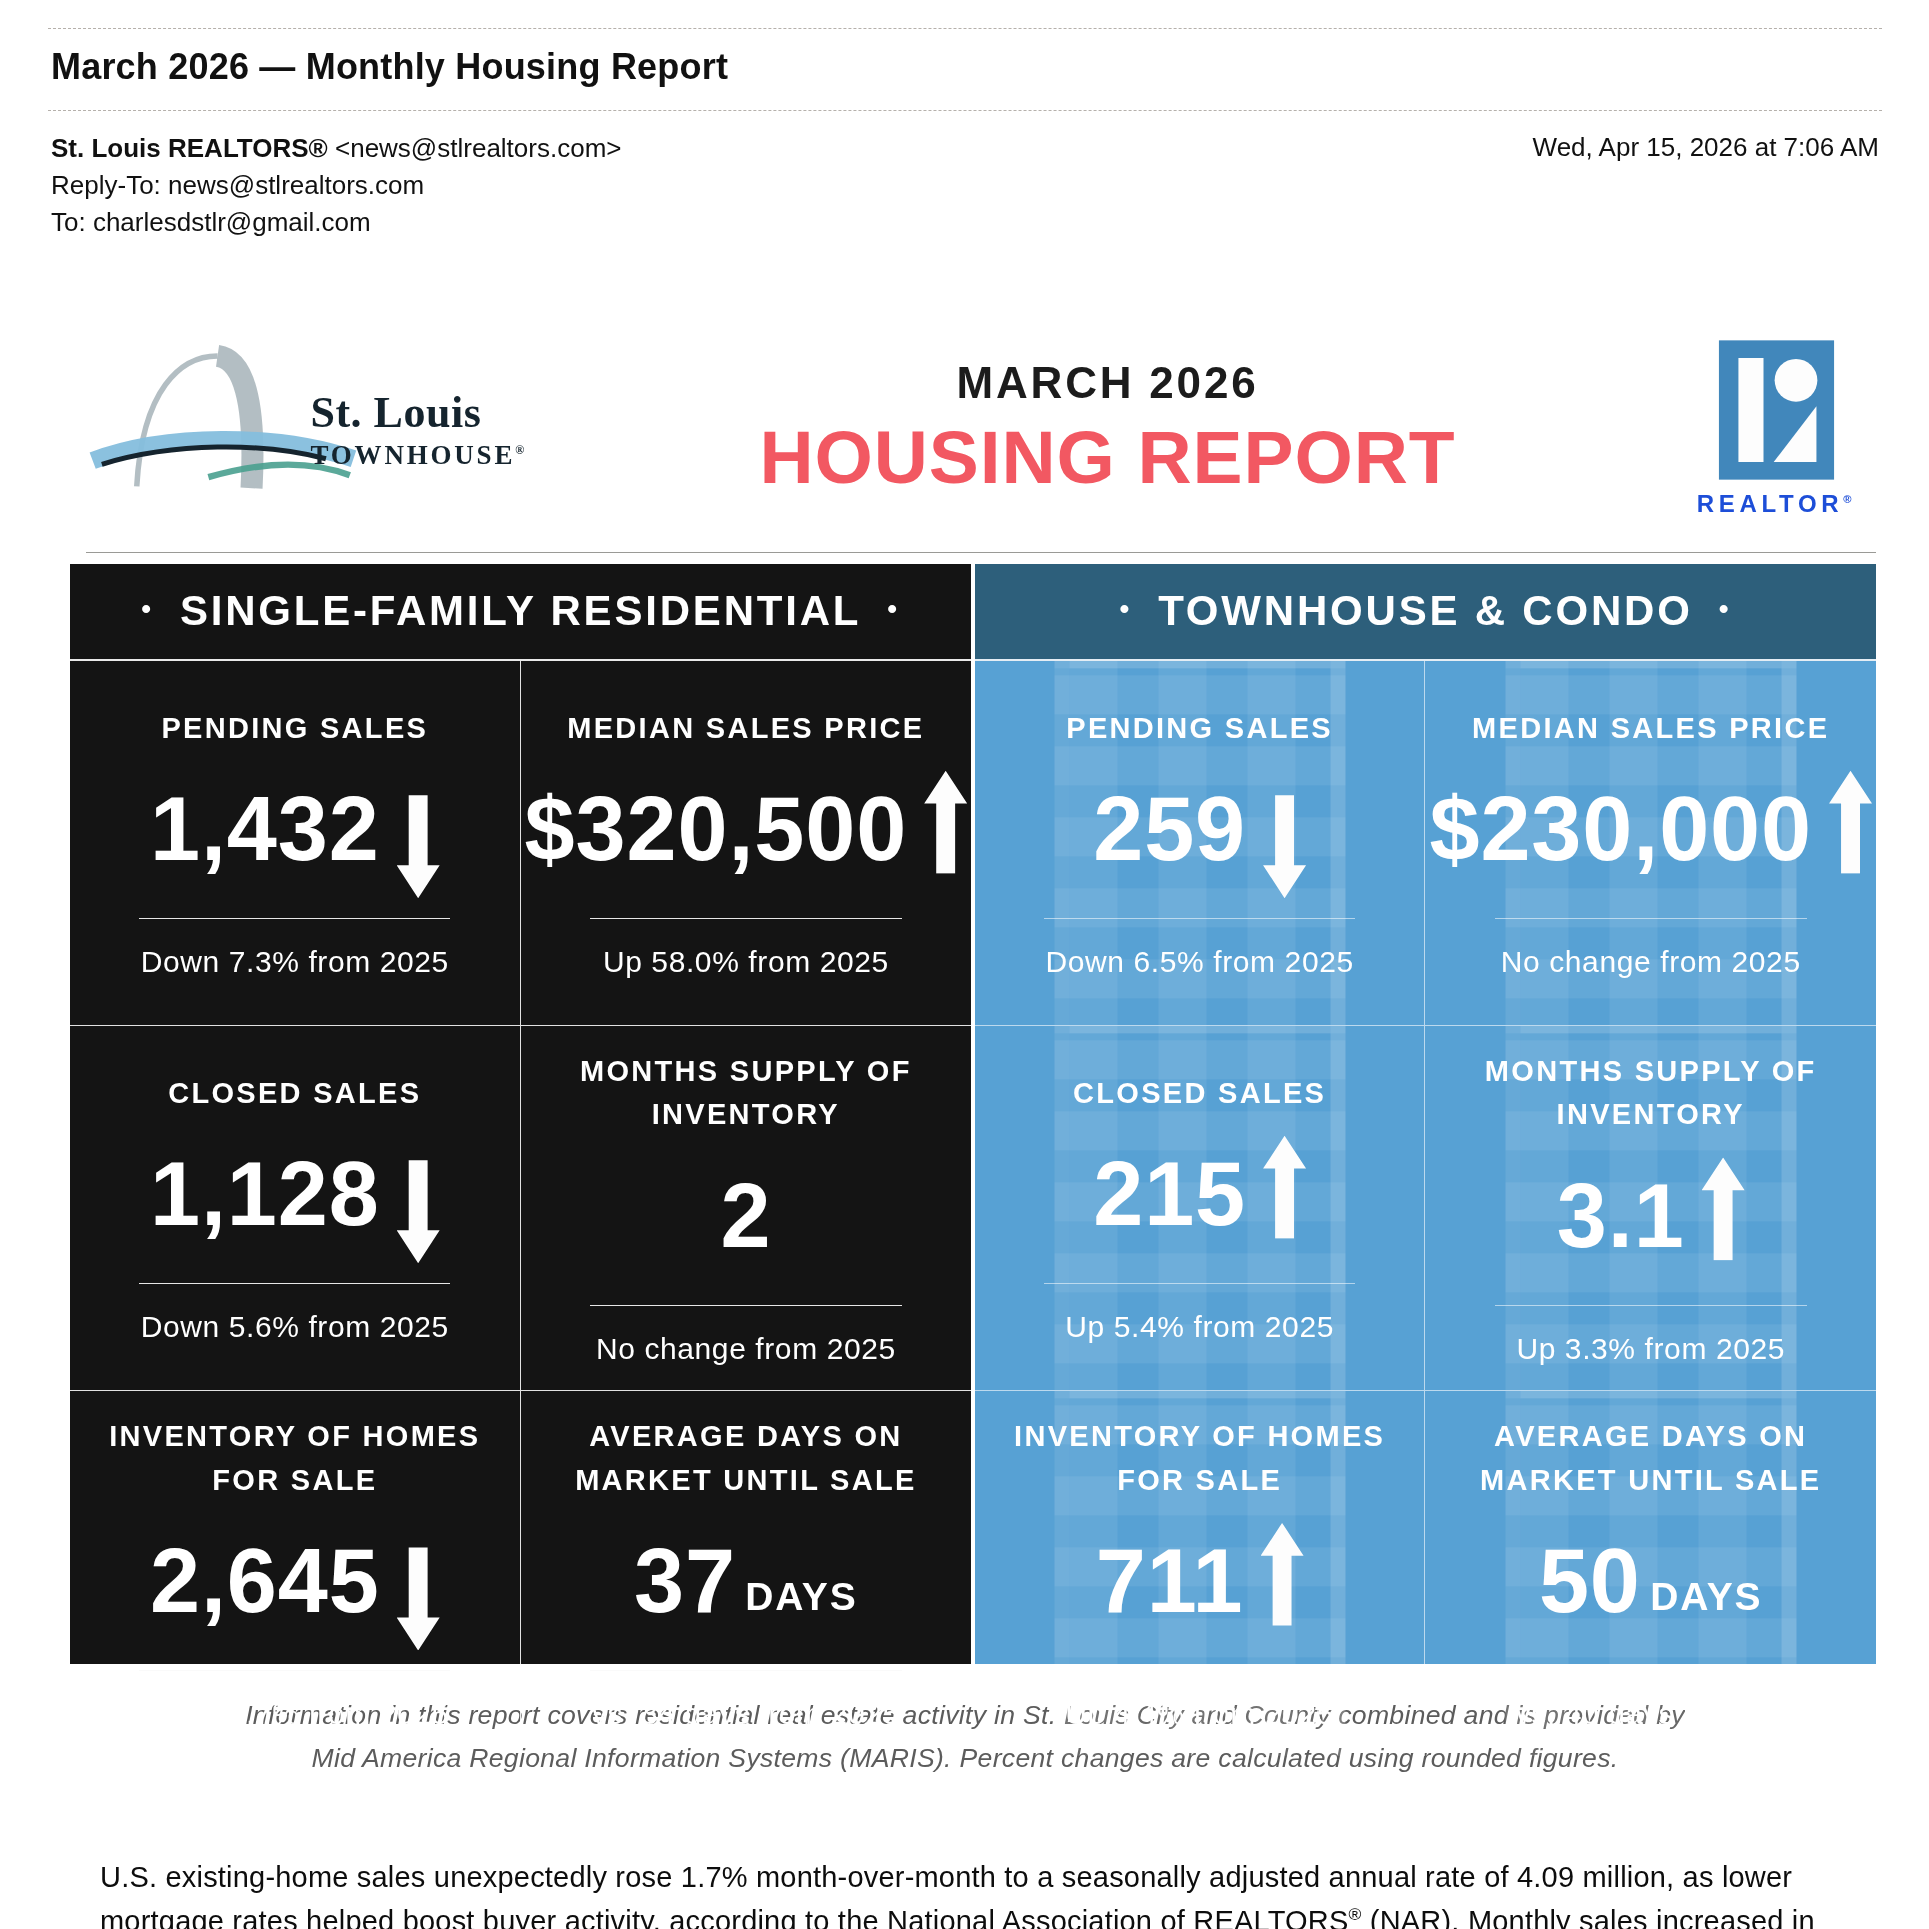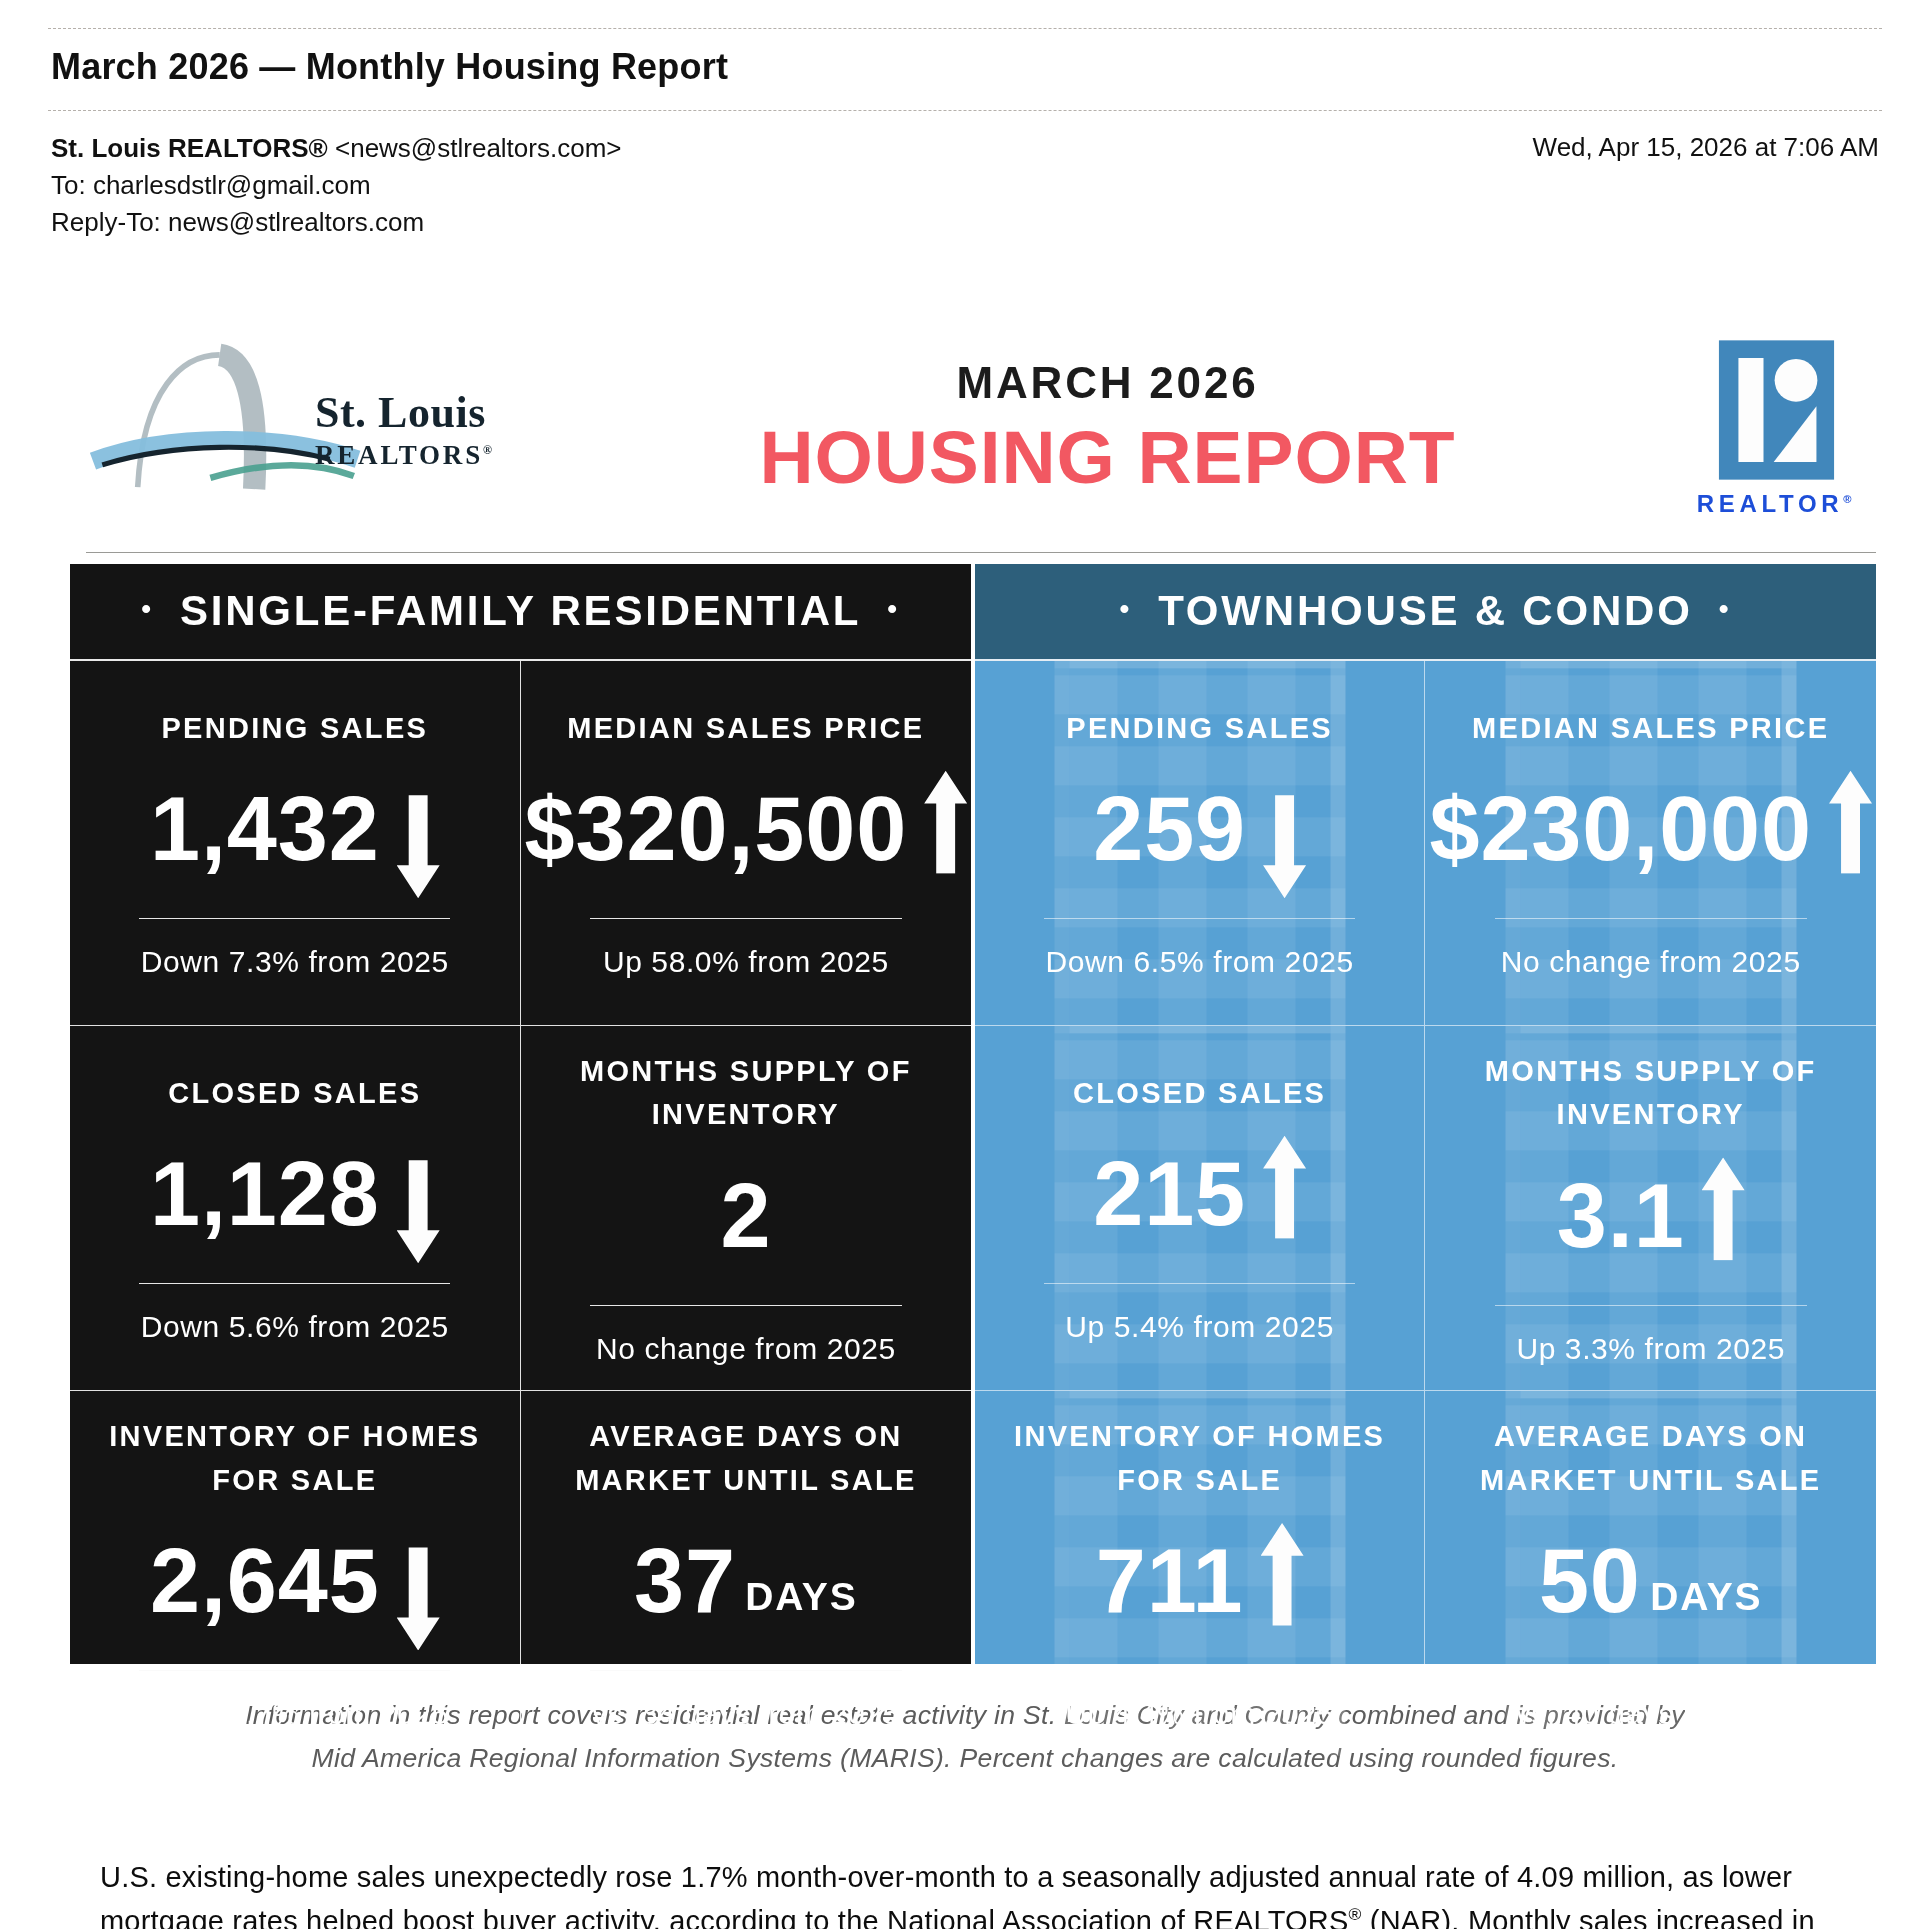--- a/index.html
+++ b/index.html
@@ -200,38 +200,38 @@
 
   <div class="rule-dotted first"></div>
 
   <div class="subject">March 2026 — Monthly Housing Report</div>
 
   <div class="rule-dotted"></div>
 
   <div class="meta-row">
     <div class="meta-left">
       <div><span class="meta-from-name">St. Louis REALTORS®</span><span> &lt;news@stlrealtors.com&gt;</span></div>
+      <div>Reply-To: news@stlrealtors.com</div>
       <div>To: charlesdstlr@gmail.com</div>
-      <div>Reply-To: news@stlrealtors.com</div>
     </div>
     <div class="meta-date">Wed, Apr 15, 2026 at 7:06 AM</div>
   </div>
 
   <div class="masthead">
     <div class="brand">
       <svg class="brand-svg" width="280" height="177" viewBox="0 0 300 190">
         <path d="M52 158 C58 52 100 16 140 16" stroke="#9aa8af" stroke-width="6" fill="none" opacity="0.75"></path>
         <path d="M140 16 C168 20 182 64 177 160" stroke="#9aa8af" stroke-width="24" fill="none" opacity="0.75"></path>
         <path d="M4 130 C84 100 204 100 288 128" stroke="#85bedd" stroke-width="19" fill="none" opacity="0.95"></path>
         <path d="M14 134 C92 110 190 110 258 128" stroke="#15242e" stroke-width="5.5" fill="none"></path>
         <path d="M130 148 C192 130 242 130 284 146" stroke="#49a08f" stroke-width="7" fill="none" opacity="0.9"></path>
       </svg>
       <div class="brand-text">
         <div class="brand-line1">St. Louis</div>
-        <div class="brand-line2"><span>REALTORS</span><sup>®</sup></div>
+        <div class="brand-line2"><span>TOWNHOUSE</span><sup>®</sup></div>
       </div>
     </div>
 
     <div class="masthead-center">
       <div class="mast-month">MARCH 2026</div>
       <div class="mast-title" style="color:#f25862">HOUSING REPORT</div>
     </div>
 
     <div class="nar">
       <svg width="117" height="142" viewBox="0 0 126 152">

